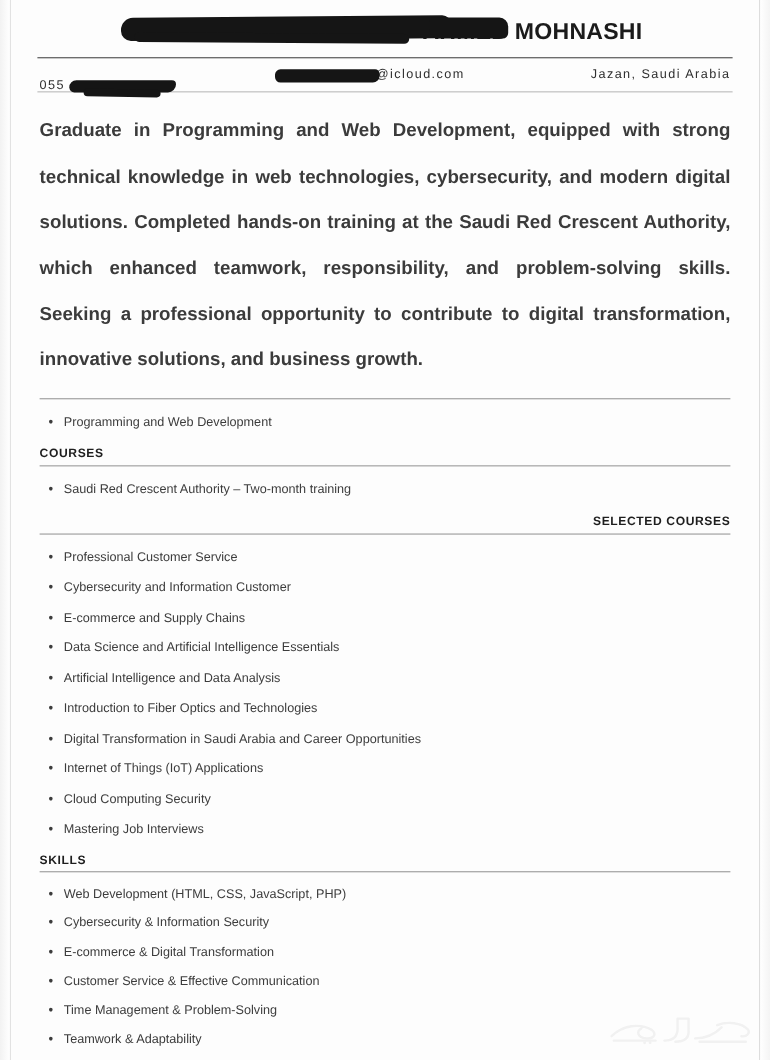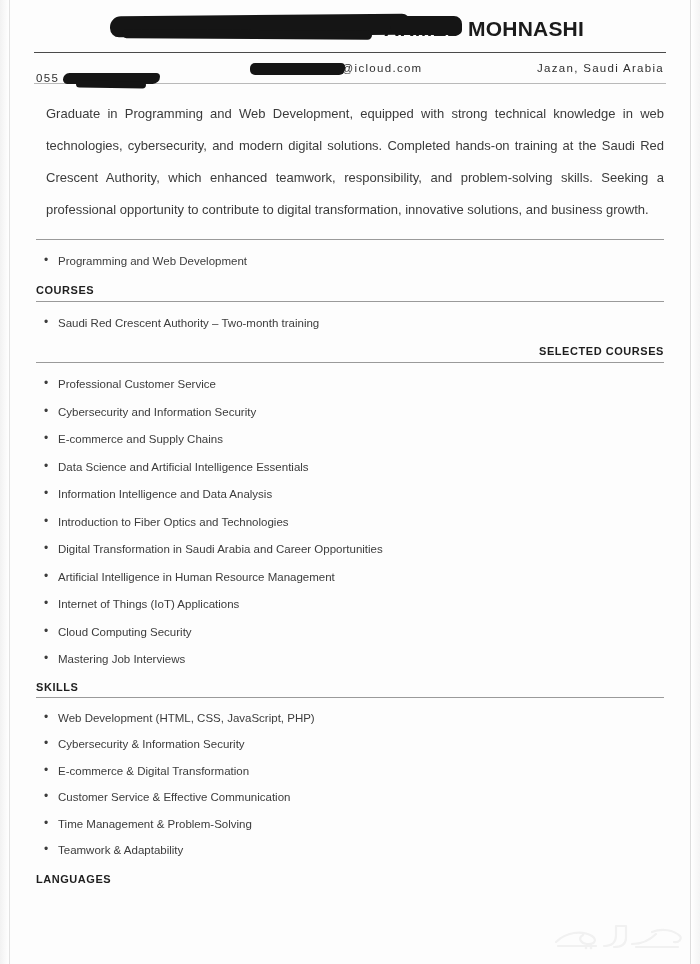--- a/index.html
+++ b/index.html
@@ -152,25 +152,26 @@
     width: 95px;
     height: 12px;
     background: #151515;
     border-radius: 5px 4px 6px 5px;
   }
 
   
   .content { padding: 0 14px; }
 
   .summary {
-    margin: 14px 0 0 10px;
-    font-size: 13px;
+    margin: 14px 0 0 0;
+    font-size: 17px;
     line-height: 2.45;
     color: #3b3b3b;
     text-align: justify;
+    font-weight: bold;
   }
 
   .section { margin-top: 14px; }
   .section-title {
     font-size: 11px;
     font-weight: bold;
     color: #1e1e1e;
     letter-spacing: 0.55px;
     padding-bottom: 7px;
   }
@@ -283,27 +284,26 @@
         <ul class="items">
           <li>Saudi Red Crescent Authority – Two-month training</li>
         </ul>
       </div>
 
       <div class="section courses">
         <div class="section-title">SELECTED COURSES</div>
         <hr class="section-rule">
         <ul class="items">
           <li>Professional Customer Service</li>
-          <li>Cybersecurity and Information Security</li>
+          <li>Cybersecurity and Information Customer</li>
           <li>E-commerce and Supply Chains</li>
           <li>Data Science and Artificial Intelligence Essentials</li>
-          <li>Information Intelligence and Data Analysis</li>
+          <li>Artificial Intelligence and Data Analysis</li>
           <li>Introduction to Fiber Optics and Technologies</li>
           <li>Digital Transformation in Saudi Arabia and Career Opportunities</li>
-          <li>Artificial Intelligence in Human Resource Management</li>
           <li>Internet of Things (IoT) Applications</li>
           <li>Cloud Computing Security</li>
           <li>Mastering Job Interviews</li>
         </ul>
       </div>
 
       <div class="section skills">
         <div class="section-title">SKILLS</div>
         <hr class="section-rule">
         <ul class="items">

